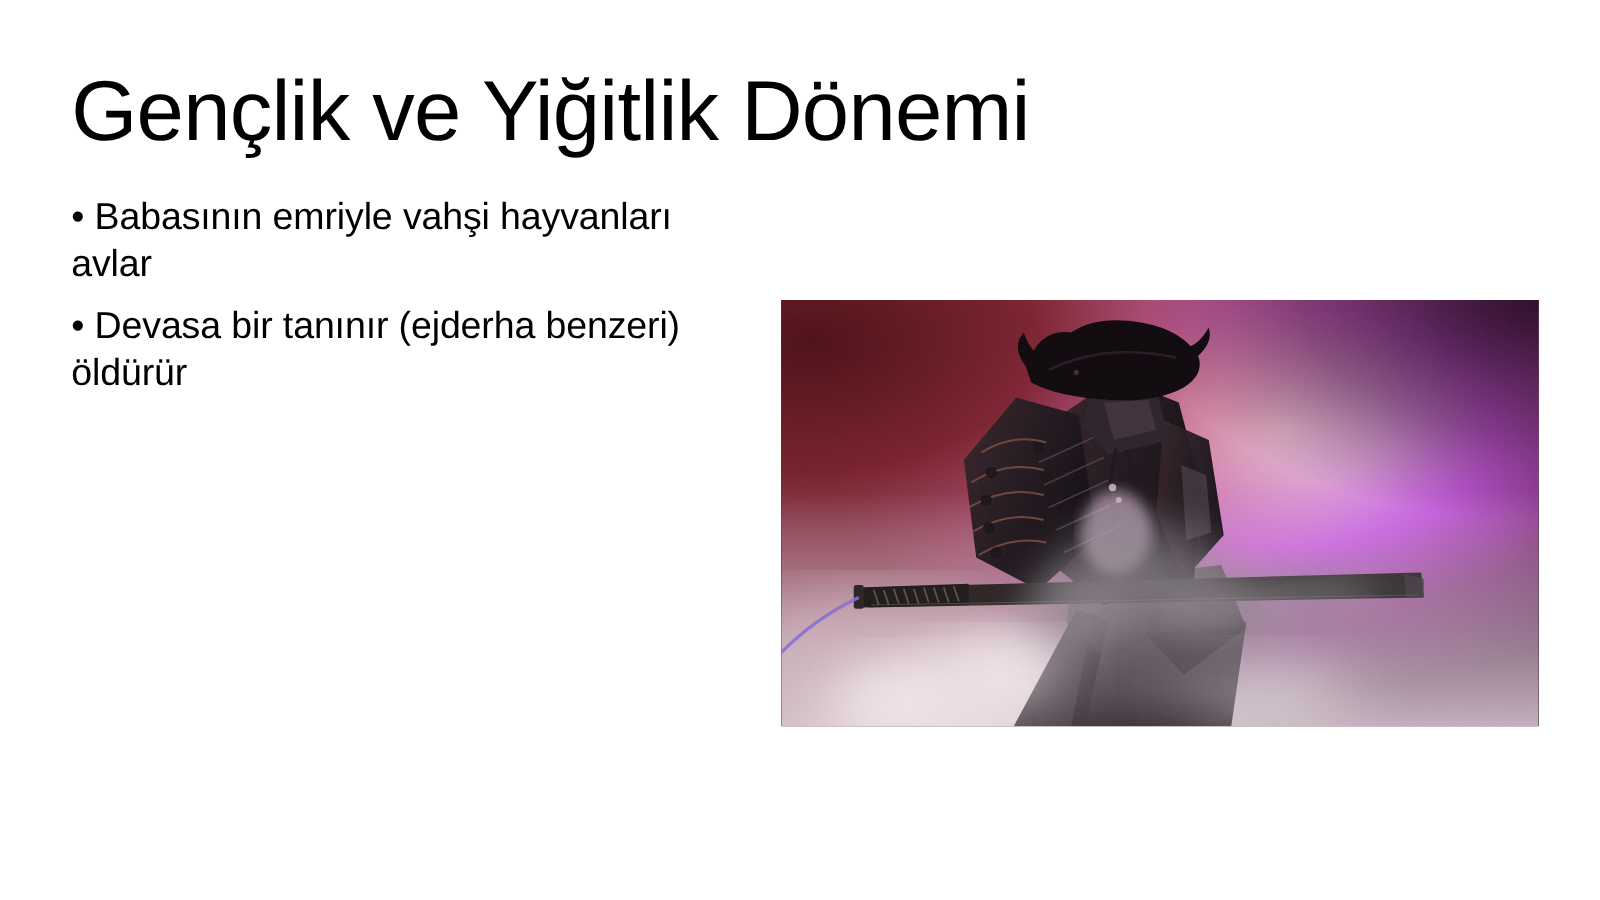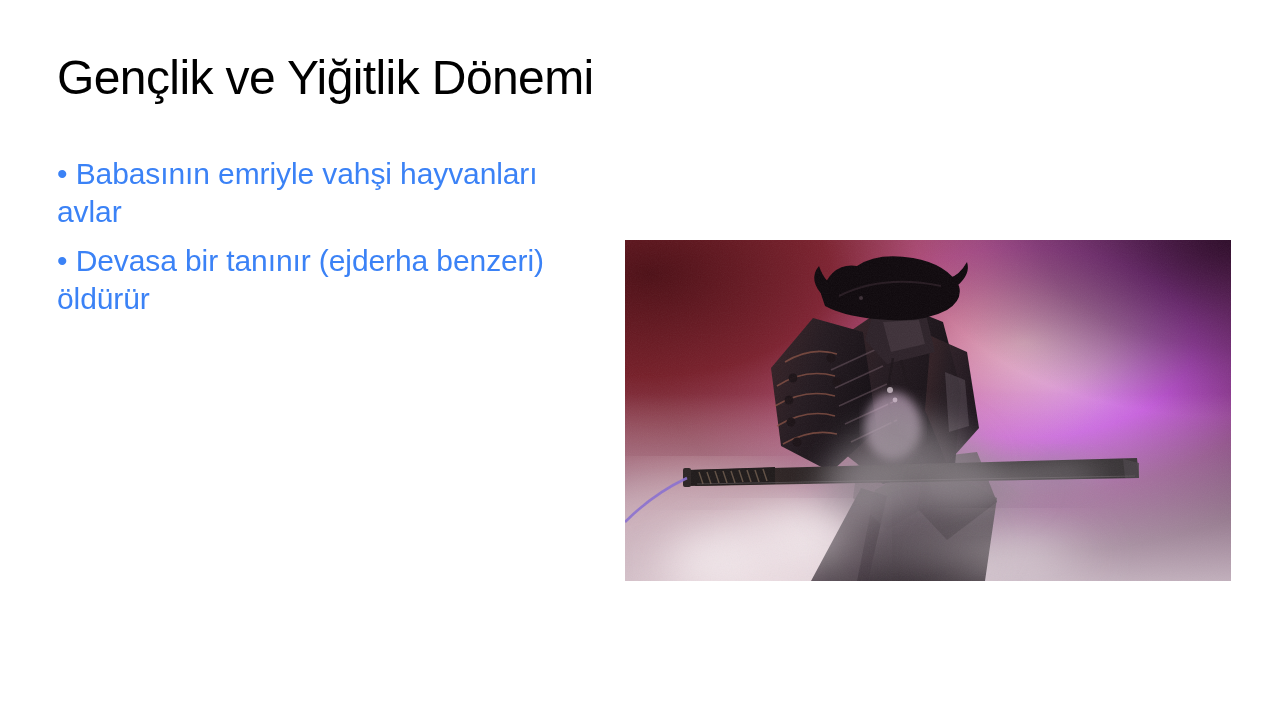--- a/index.html
+++ b/index.html
@@ -22,42 +22,42 @@
     height: 720px;
     background: #ffffff;
   }
 
   
   .slide-title {
     position: absolute;
     left: 57px;
     top: 52px;
     width: 1100px;
-    font-size: 48px;
+    font-size: 68px;
     line-height: 1.1;
     font-weight: 400;
     letter-spacing: -0.6px;
     color: #000000;
     white-space: nowrap;
   }
 
   
   .body-list {
     position: absolute;
     left: 57px;
     top: 155px;
     width: 505px;
     margin: 0;
     padding: 0;
     list-style: none;
   }
   .bullet-item {
     font-size: 30px;
     line-height: 38px;
-    color: #3b82f6;
+    color: #000000;
     letter-spacing: -0.1px;
     margin-bottom: 11px;
   }
   .bullet-item:last-child { margin-bottom: 0; }
   .bullet-dot {
     display: inline;
     font-size: 30px;
   }
   .bullet-text { display: inline; }
 

